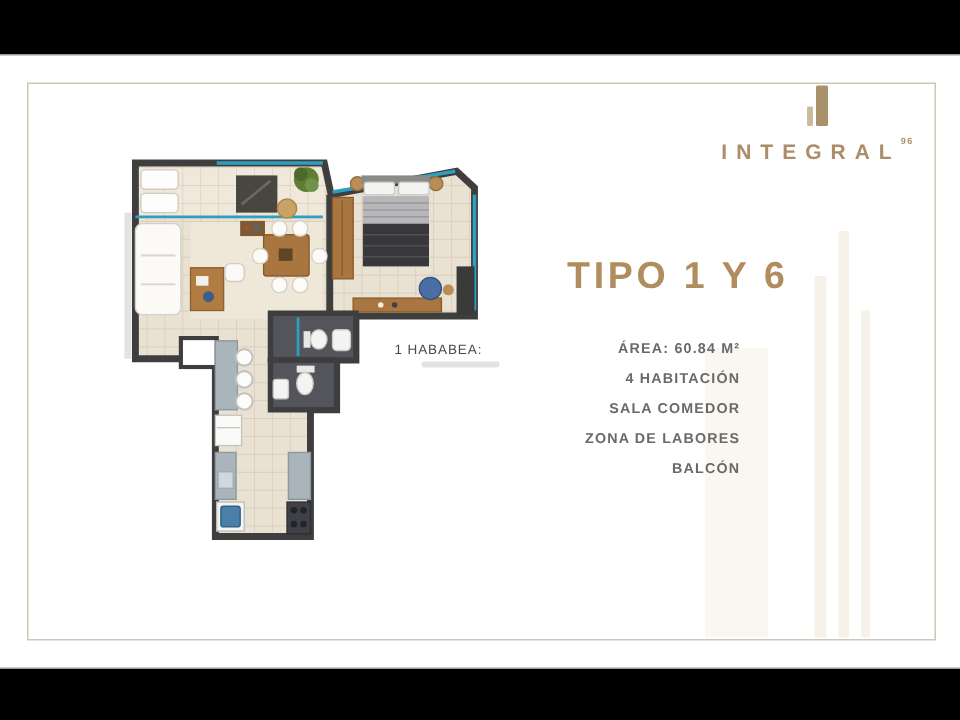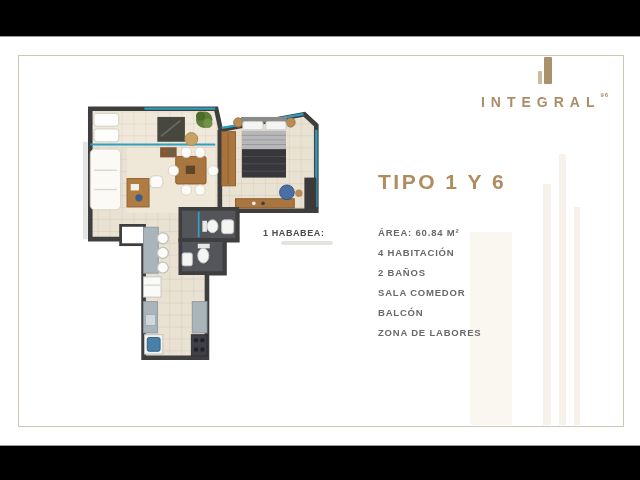--- a/index.html
+++ b/index.html
@@ -24,31 +24,31 @@
   .logo-icon .bar{display:inline-block;vertical-align:bottom;border-radius:1px;}
   .logo-icon .bar.b1{width:4px;height:13px;background:#cdb99c;margin-right:2px;}
   .logo-icon .bar.b2{width:8px;height:27px;background:#a9916c;}
   .logo-text{
     margin-top:5px;font-size:14px;font-weight:bold;letter-spacing:6px;
     color:var(--gold,#ab8e68);white-space:nowrap;
   }
   .logo-text sup{font-size:6px;letter-spacing:1px;vertical-align:10px;}
   .panel-title{
     position:absolute;left:378px;top:133px;
-    font-size:21px;font-weight:bold;letter-spacing:2.5px;color:#b08c5e;
+    font-size:25px;font-weight:bold;letter-spacing:2.5px;color:#b08c5e;
     white-space:nowrap;
   }
-  .specs{position:absolute;left:378px;top:186px;}
+  .specs{position:absolute;left:390px;top:186px;text-align:right;}
   .spec-line{
     height:20px;line-height:20px;font-size:9.5px;font-weight:bold;
     letter-spacing:0.8px;color:#696969;white-space:nowrap;
   }
   .plan-label{
     position:absolute;left:263px;top:191px;
-    font-size:9px;font-weight:bold;letter-spacing:0.6px;color:#4b4b4b;
+    font-size:9px;font-weight:normal;letter-spacing:0.6px;color:#4b4b4b;
     white-space:nowrap;
   }
   .plan-fineprint{
     position:absolute;left:281px;top:204px;width:52px;height:4px;
     background:#dcdcd8;border-radius:2px;opacity:.8;
   }
   svg{position:absolute;left:0;top:0;}
 </style>
 </head>
 <body>
@@ -64,24 +64,23 @@
 
   <div class="logo">
     <span class="logo-icon"><span class="bar b1"></span><span class="bar b2"></span></span>
     <div class="logo-text"><span>INTEGRAL</span><sup>96</sup></div>
   </div>
 
   <div class="panel-title">TIPO 1 Y 6</div>
   <div class="specs">
     <div class="spec-line">ÁREA: 60.84 M²</div>
     <div class="spec-line">4 HABITACIÓN</div>
-    <div class="spec-line">2 BAÑOS</div>
     <div class="spec-line">SALA COMEDOR</div>
+    <div class="spec-line">ZONA DE LABORES</div>
     <div class="spec-line">BALCÓN</div>
-    <div class="spec-line">ZONA DE LABORES</div>
   </div>
 
   <div class="plan-label">1 HABABEA:</div>
   <div class="plan-fineprint"></div>
 
   <svg width="640" height="408" viewBox="0 36 640 444">
     <defs>
       <pattern id="tiles" width="13" height="13" patternUnits="userSpaceOnUse">
         <path d="M13 0H0V13" fill="none" stroke="rgba(160,145,120,0.28)" stroke-width="1"></path>
       </pattern>

